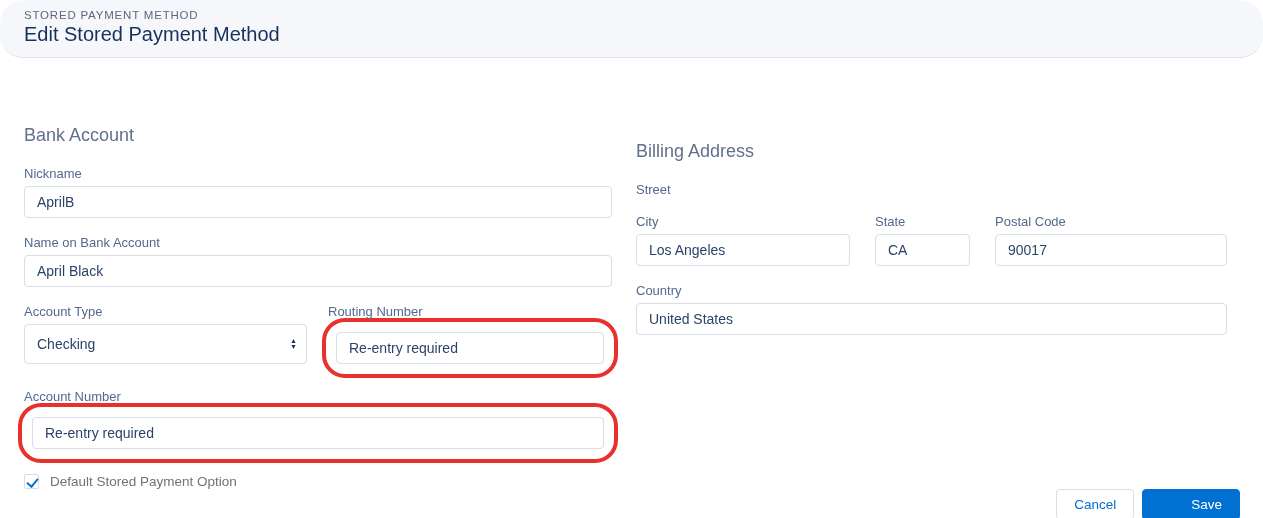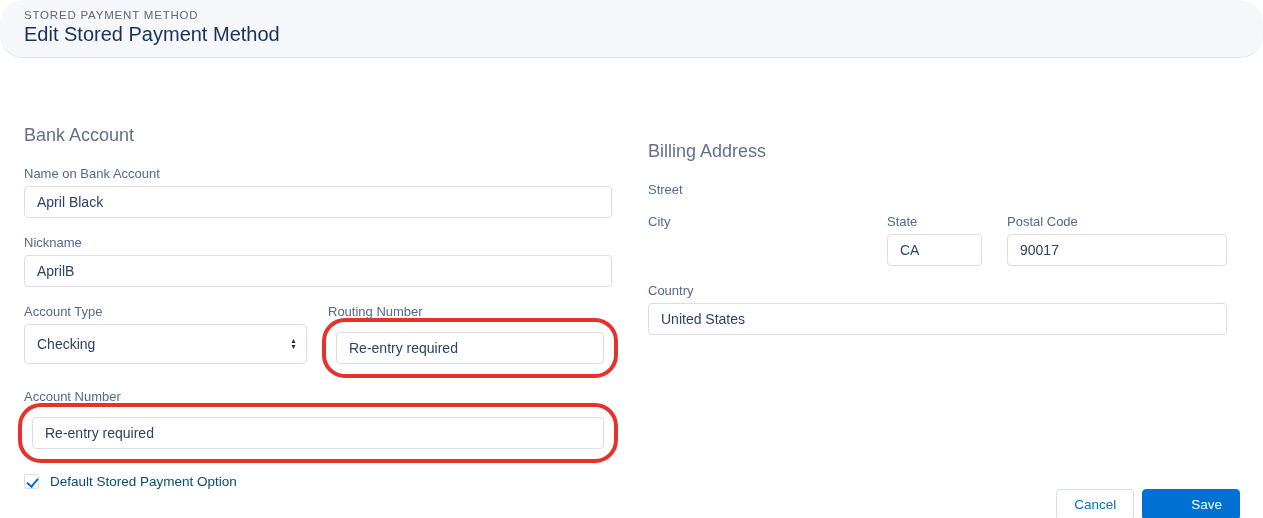--- a/index.html
+++ b/index.html
@@ -31,21 +31,21 @@
     font-size: 20px;
     font-weight: 400;
     color: #16325c;
   }
 
   
   .content {
     flex: 1 1 auto;
     display: flex;
     padding: 66px 36px 0 24px;
-    gap: 36px;
+    gap: 24px;
   }
   .col-left  { width: 588px; flex: 0 0 588px; }
   .col-right { flex: 1 1 auto; margin-top: 16px; }
 
   .section-title {
     font-size: 18px;
     font-weight: 400;
     color: #62708c;
     line-height: 22px;
     margin-bottom: 20px;
@@ -163,21 +163,21 @@
     content: "";
     position: absolute;
     left: 3.5px; top: 1px;
     width: 5px; height: 9px;
     border: solid #0070d2;
     border-width: 0 2px 2px 0;
     transform: rotate(40deg);
   }
   .checkbox-label {
     font-size: 13.5px;
-    color: #0c4a6e;
+    color: #737373;
   }
 
   
   .footer {
     flex: 0 0 auto;
     display: flex;
     justify-content: flex-end;
     gap: 8px;
     padding: 0 23px 25px 0;
   }
@@ -209,27 +209,27 @@
   <div class="eyebrow">STORED PAYMENT METHOD</div>
   <h1 class="page-title">Edit Stored Payment Method</h1>
 </header>
 
 <main class="content">
 
   <section class="col-left">
     <h2 class="section-title">Bank Account</h2>
 
     <div class="field">
+      <label class="field-label">Nickname</label>
+      <input class="text-input" type="text" value="AprilB" style="">
+    </div>
+
+    <div class="field">
       <label class="field-label">Name on Bank Account</label>
       <input class="text-input" type="text" value="April Black" style="">
-    </div>
-
-    <div class="field">
-      <label class="field-label">Nickname</label>
-      <input class="text-input" type="text" value="AprilB" style="">
     </div>
 
     <div class="two-col-row">
       <div class="field">
         <label class="field-label">Account Type</label>
         <div class="select-box">
           <span>Checking</span>
           <span class="select-arrows">
             <span>▲</span>
             <span>▼</span>
@@ -261,20 +261,21 @@
   <section class="col-right">
     <h2 class="section-title">Billing Address</h2>
 
     <div class="field">
       <label class="field-label">Street</label>
     </div>
 
     <div class="city-row">
       <div class="field">
         <label class="field-label">City</label>
+        <input class="text-input" type="text" value="Los Angeles" style="">
       </div>
       <div class="field">
         <label class="field-label">State</label>
         <input class="text-input" type="text" value="CA" style="">
       </div>
       <div class="field">
         <label class="field-label">Postal Code</label>
         <input class="text-input" type="text" value="90017" style="">
       </div>
     </div>

